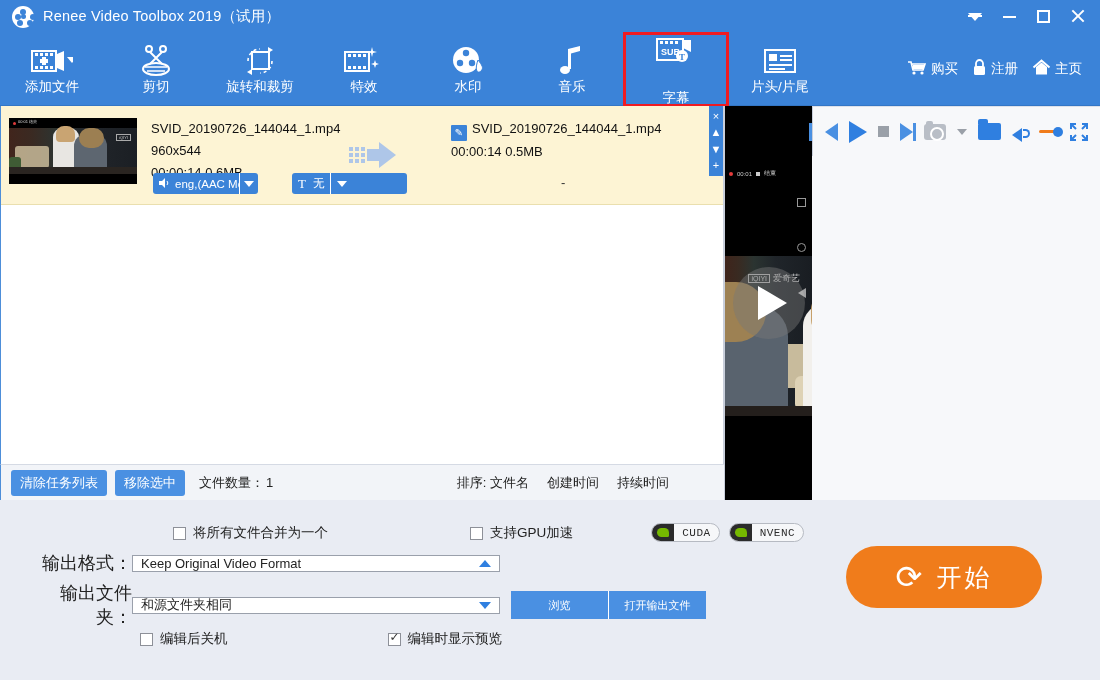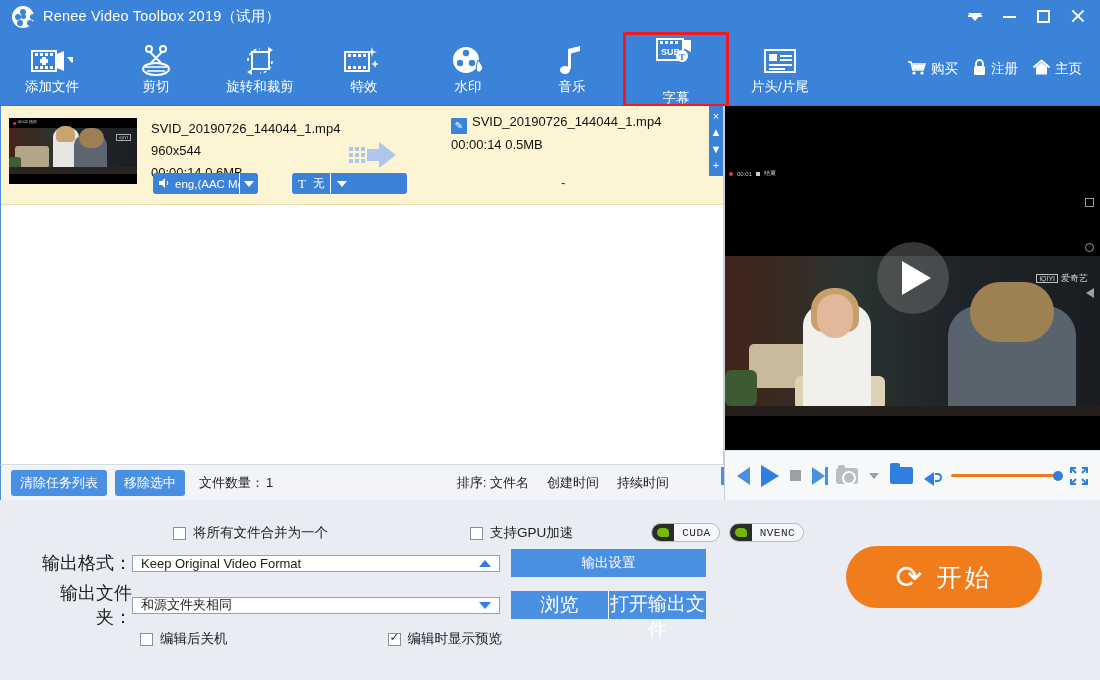--- a/index.html
+++ b/index.html
@@ -99,21 +99,21 @@
   .sc-logo { position:absolute; right:6px; top:6px; font-size:4px; color:#ccc; border:1px solid #aaa; padding:0 2px;}
   .sc-floor { position:absolute; left:0; right:0; bottom:0; height:7px; background:#2a2521;}
 
   .meta { margin: 12px 0 0 14px; }
   .meta .line { font-size: 13px; color: #111; line-height: 22px; white-space: nowrap; }
   .arrow-wrap { position:absolute; left: 348px; top: 36px; display:flex; align-items:center; }
   .dots { display:grid; grid-template-columns: repeat(3, 4px); grid-gap:2px; margin-right:2px;}
   .dots i { width:4px;height:4px;background:#aec6e8; display:block;}
   .arrowhead { width:0;height:0;border-top:13px solid transparent;border-bottom:13px solid transparent;border-left:17px solid #aec6e8;}
   .arrowbar { width:12px;height:12px;background:#aec6e8;}
-  .meta-right { position: absolute; left: 450px; top: 5px; }
+  .meta-right { position: absolute; left: 450px; top: 12px; }
   .meta-right .line { font-size: 13px; color:#111; line-height:22px; white-space:nowrap; }
   .edit-badge {
     display:inline-flex; align-items:center; justify-content:center;
     width:16px;height:16px;background:#3b83d8;color:#fff;font-size:10px;
     vertical-align:-3px; margin-right:5px; border-radius:1px;
   }
   .row-ctrls { position:absolute; left: 152px; bottom: 10px; display:flex; align-items:center; gap: 34px;}
   .pill {
     display:flex; align-items:center; height:21px; background:#3b83d8; color:#fff;
     border-radius:3px; font-size:11.5px; overflow:hidden;
@@ -138,21 +138,21 @@
     border-left:1px solid #4d8ed9;
   }
   .btn-blue {
     background:#4a90e2; color:#fff; border:none; font-size:13px;
     padding: 4px 9px; border-radius:3px; font-family: inherit;
   }
   .cnt { font-size:13px; color:#222; margin-left:14px;}
   .sortbox { margin-left: auto; display:flex; gap:18px; font-size:13px; color:#222; padding-right:45px;}
 
   
-  .preview { width: 376px; display:flex; flex-direction:column; background:#f7f8fa;}
+  .preview { width: 376px; display:flex; background:#f7f8fa;}
   .video {
     flex: 1; background:#000; position:relative; overflow:hidden;
     border-left:1px solid #c9cfdb;
   }
   .vid-scene { position:absolute; left:0; right:0; top:150px; height:160px; }
   .v-bg { position:absolute; inset:0; background:linear-gradient(90deg,#3f241b 0%,#392a21 15%,#2b3431 33%,#20252a 58%,#191d22 100%);}
   .v-sofa { position:absolute; left:24px; bottom:28px; width:60px;height:44px;background:#c8bb9c;border-radius:5px;}
   .v-sofa2 { position:absolute; left:70px; bottom:6px; width:90px;height:34px;background:#ded2b5;border-radius:6px;}
   .v-woman { position:absolute; left:78px; bottom:0; width:68px; height:112px; background:#f2f0ec; border-radius:22px 22px 0 0;}
   .v-wface { position:absolute; left:92px; bottom:78px; width:36px;height:44px;background:#e2b79a;border-radius:18px;}
@@ -223,21 +223,21 @@
     display:flex; align-items:center; padding: 0 8px; font-size:13px; color:#222;
     justify-content: space-between;
   }
   .caret-blue-up { width:0;height:0;border-left:6px solid transparent;border-right:6px solid transparent;border-bottom:7px solid #2f7fe0;}
   .caret-blue-dn { width:0;height:0;border-left:6px solid transparent;border-right:6px solid transparent;border-top:7px solid #2f7fe0;}
   .btn-out {
     margin-left: 11px; width: 195px; height: 28px; background:#4a90e2; color:#fff;
     border:none; font-size:13.5px; font-family:inherit;
   }
   .btn-split { margin-left:11px; display:flex; width:195px; height:28px;}
-  .btn-split button { flex:1; background:#4a90e2; color:#fff; border:none; font-size:19px; font-family:inherit;}
+  .btn-split button { flex:1; background:#4a90e2; color:#fff; border:none; font-size:11px; font-family:inherit;}
   .btn-split .sep { width:1px; background:#fff; }
   .f-row3 { display:flex; align-items:center; padding-left: 140px; gap: 160px; margin-top:-2px;}
 
   .start-btn {
     position:absolute; right: 58px; top: 46px; width: 196px; height: 62px;
     background:#f07c1b; border-radius:31px; display:flex; align-items:center;
     justify-content:center; gap:14px; color:#fff; border:none; font-family:inherit;
   }
   .start-btn .ring { font-size: 32px; line-height:32px; }
   .start-btn .stxt { font-size: 25px; letter-spacing: 3px;}
@@ -604,21 +604,20 @@
       </span>
     </div>
 
     <div class="f-form">
       <div class="f-line">
         <span class="f-label">输出格式：</span>
         <div class="combo">
           <span>Keep Original Video Format</span>
           <span class="caret-blue-up"></span>
         </div>
-        <button class="btn-out">输出设置</button>
       </div>
 
       <div class="f-line">
         <span class="f-label">输出文件夹：</span>
         <div class="combo">
           <span>和源文件夹相同</span>
           <span class="caret-blue-dn"></span>
         </div>
         <div class="btn-split">
           <button>浏览</button>

